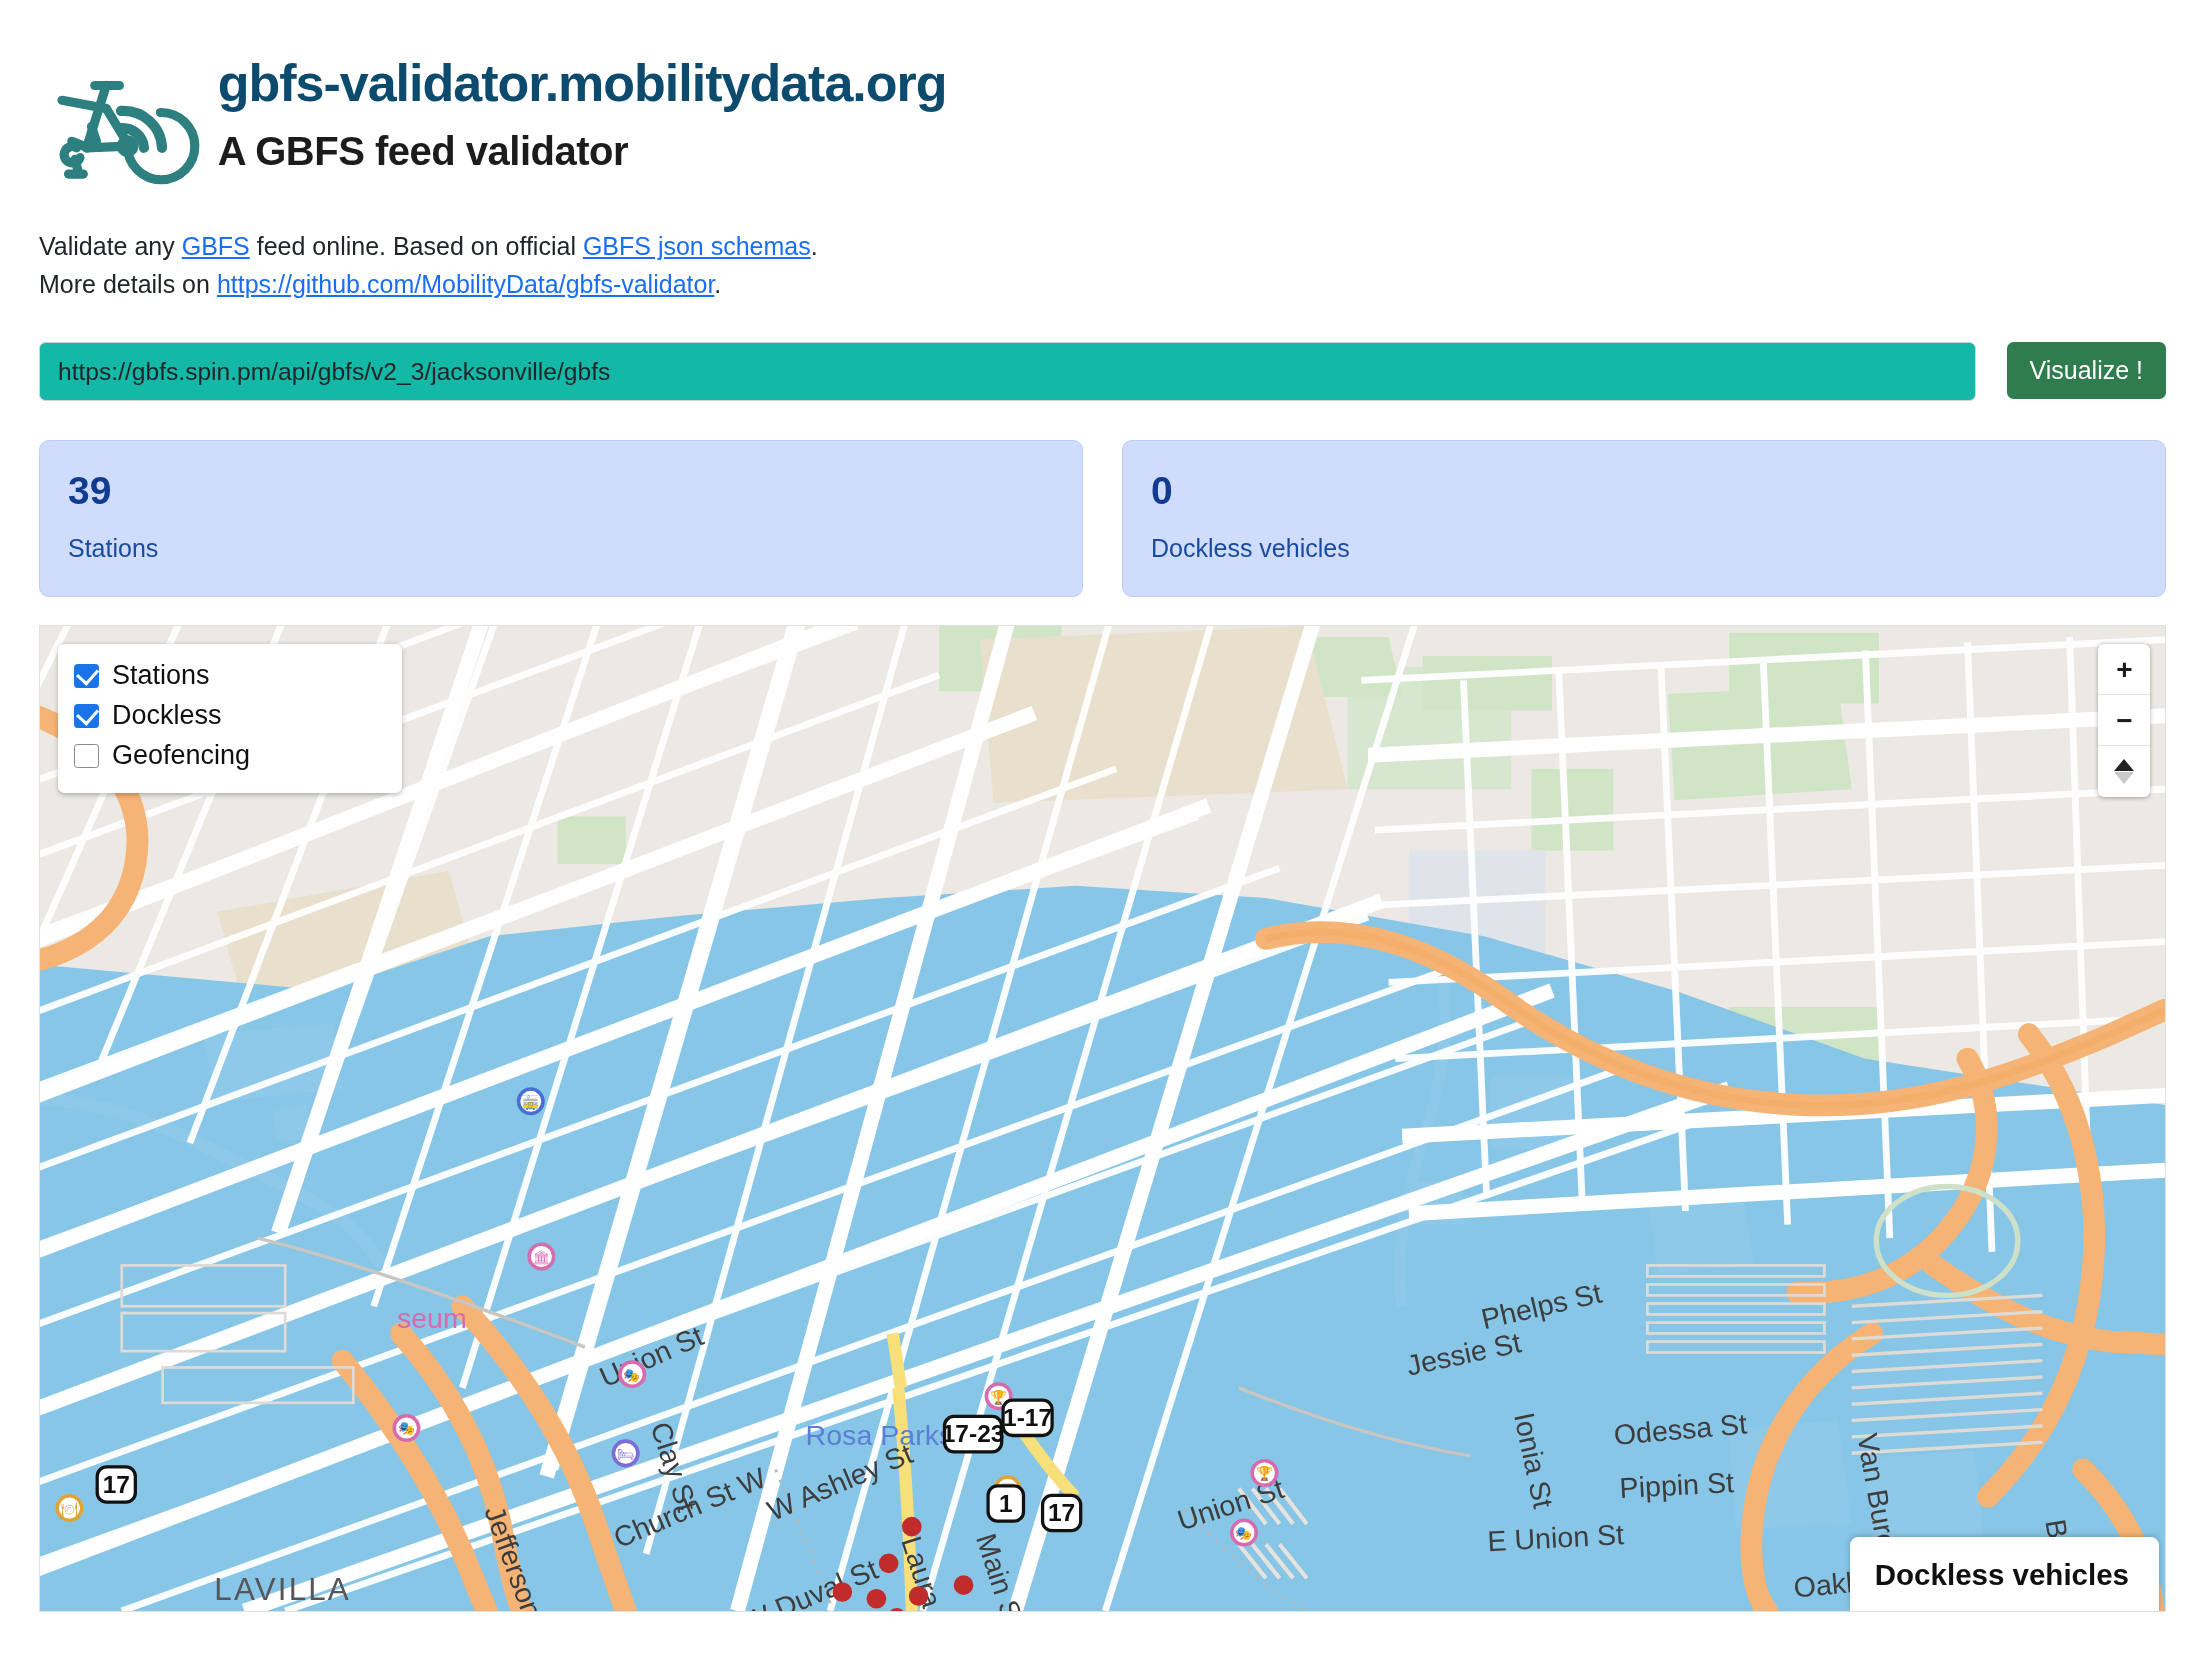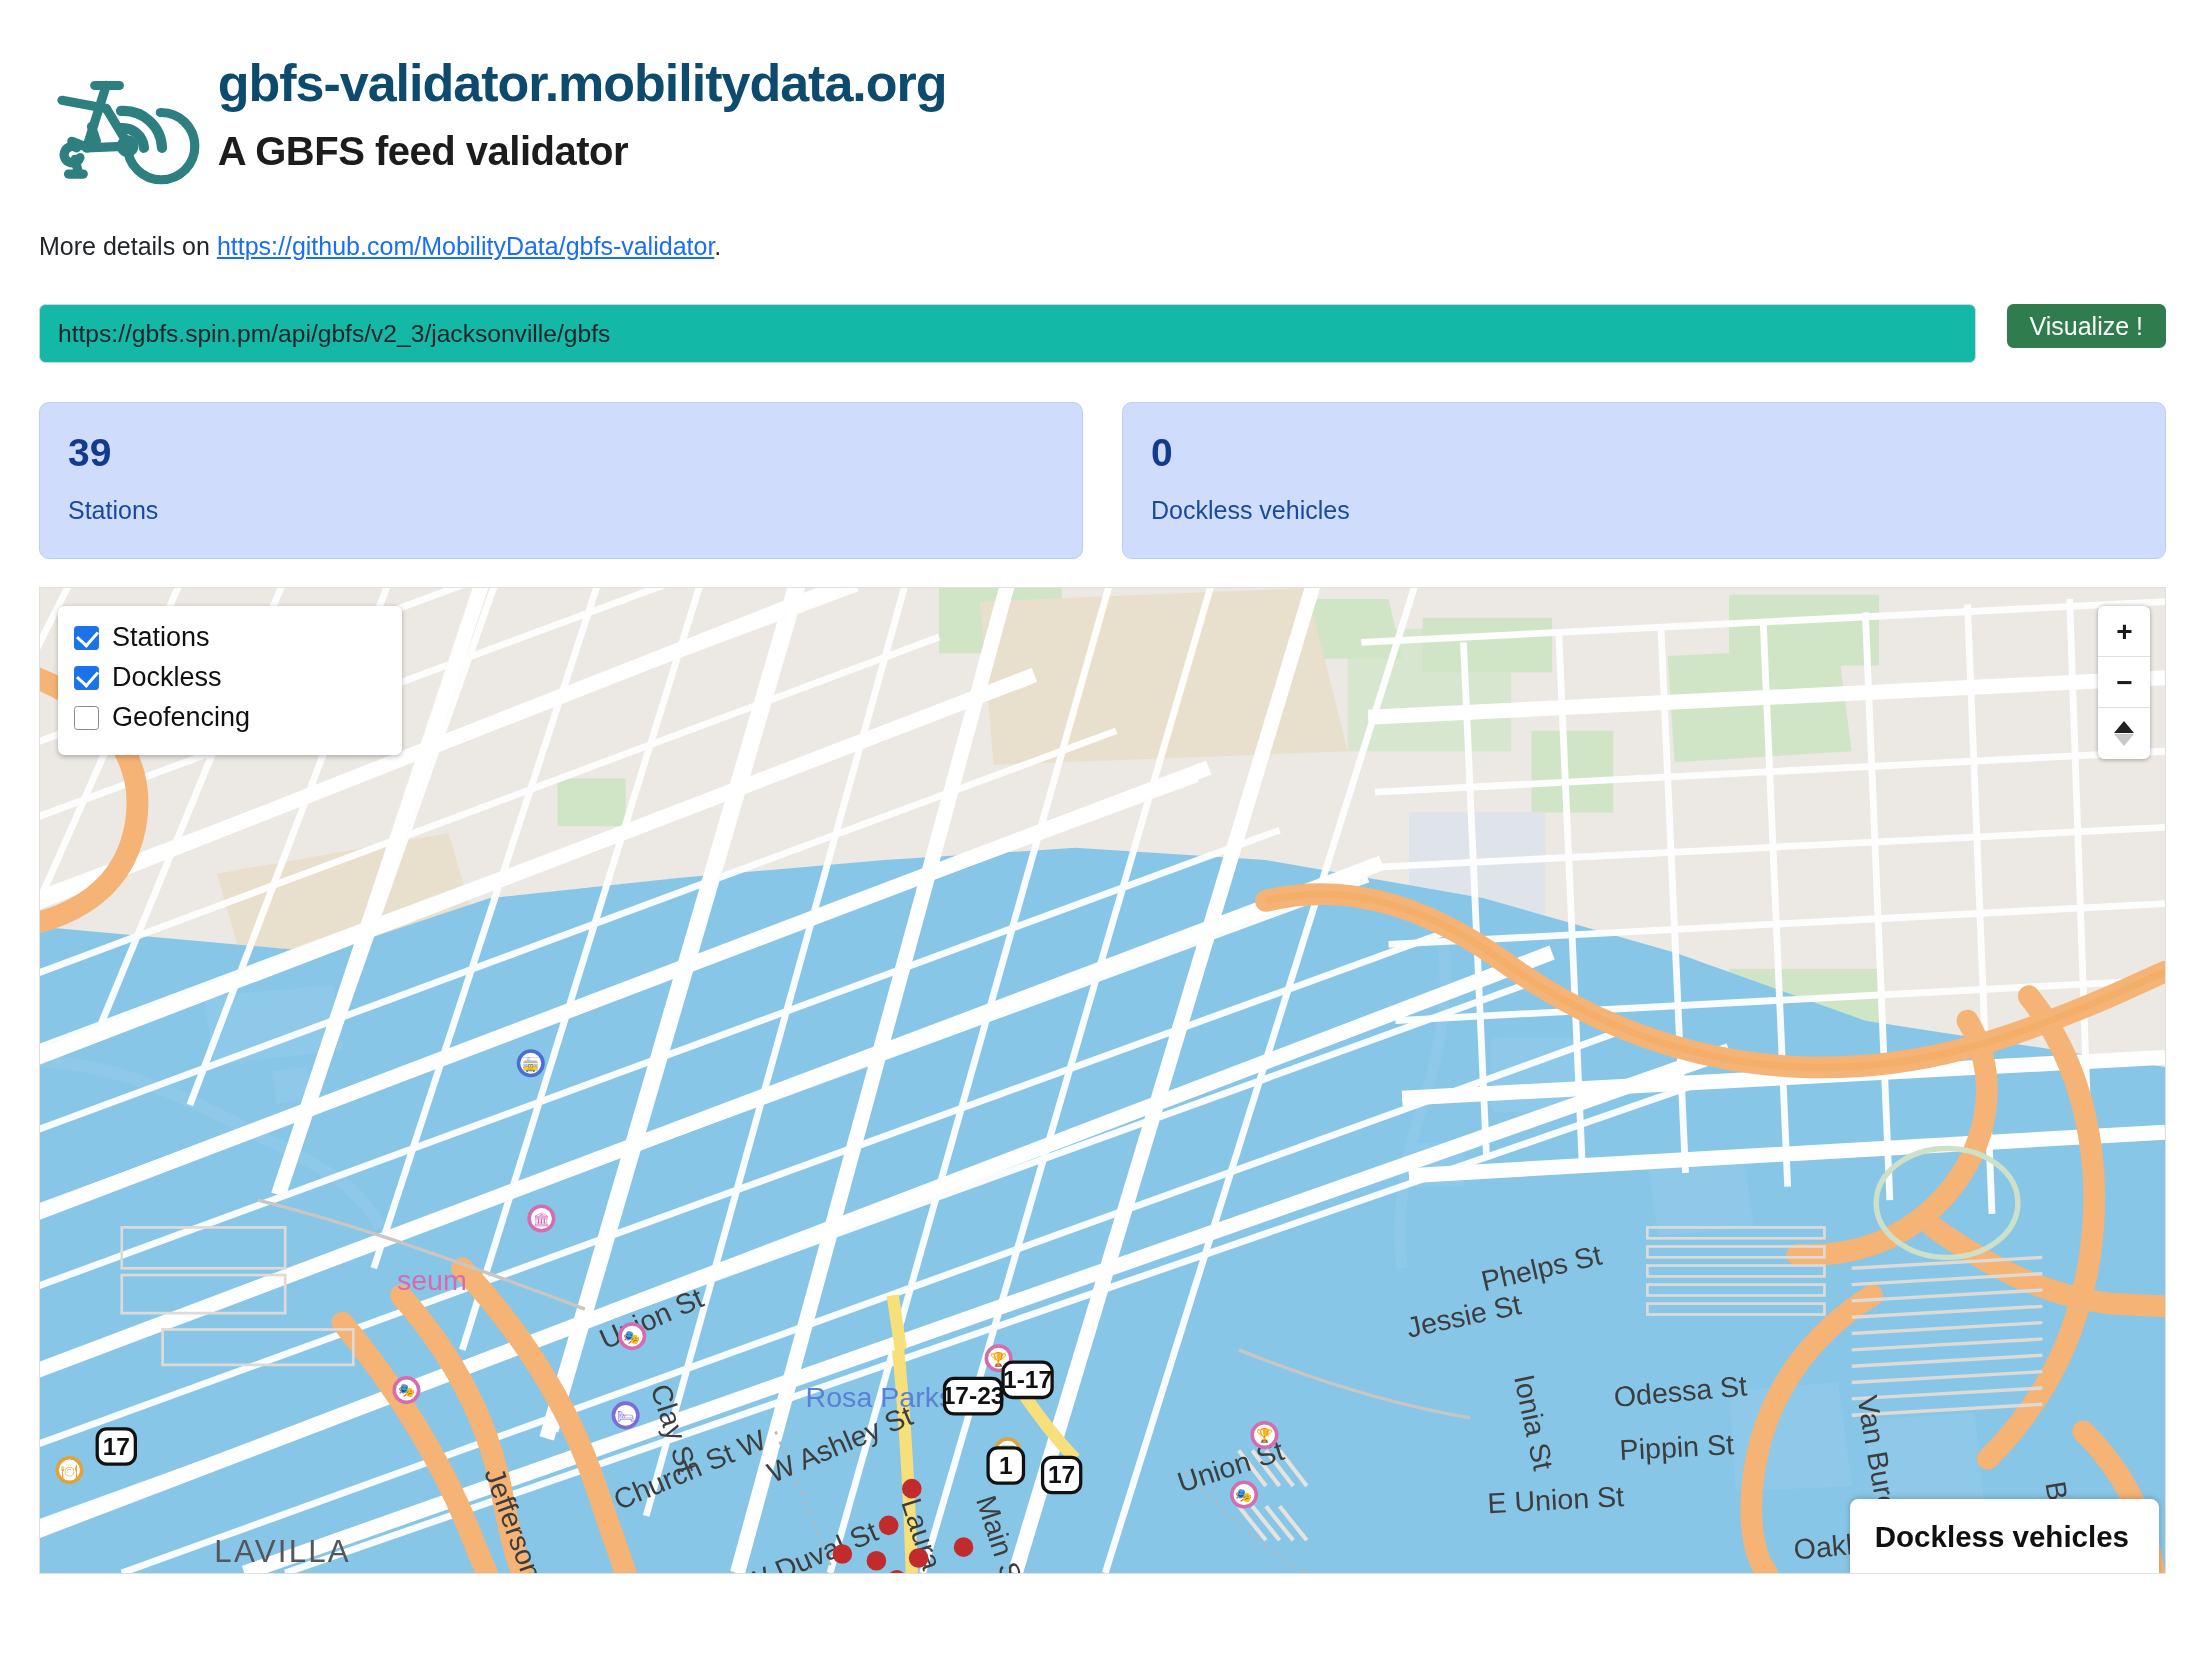--- a/index.html
+++ b/index.html
@@ -41,21 +41,21 @@
     padding: 4px 18px;
     font-size: 24.6px;
     color: #212529;
     background: #14b8a6;
     font-family: "Liberation Sans", sans-serif;
     outline: none;
   }
   .visualize-btn {
     margin-left: 31px;
     flex: 0 0 auto;
-    height: 44px;
+    height: 57px;
     padding: 0 23px;
     background: #2f7d4f;
     color: #ffffff;
     border: none;
     border-radius: 6.5px;
     font-size: 25px;
     font-weight: 400;
     cursor: pointer;
     font-family: "Liberation Sans", sans-serif;
     white-space: nowrap;
@@ -185,20 +185,21 @@
         <path d="M50,47.5 A23.5,23.5 0 0 1 75,70"></path>
       </g>
     </svg>
     <div class="brand-text">
       <h1 class="site-title">gbfs-validator.mobilitydata.org</h1>
       <h2 class="site-sub">A GBFS feed validator</h2>
     </div>
   </div>
 
   <div class="intro">
+    <span class="line"><span>Validate any </span><a href="#">GBFS</a><span> feed online. Based on official </span><a href="#">GBFS json schemas</a><span>.</span></span>
     <span class="line"><span>More details on </span><a href="#">https://github.com/MobilityData/gbfs-validator</a><span>.</span></span>
   </div>
 
   <div class="url-row">
     <input class="url-input" type="text" value="https://gbfs.spin.pm/api/gbfs/v2_3/jacksonville/gbfs" style="">
     <button class="visualize-btn">Visualize !</button>
   </div>
 
   <div class="cards">
     <div class="card">

